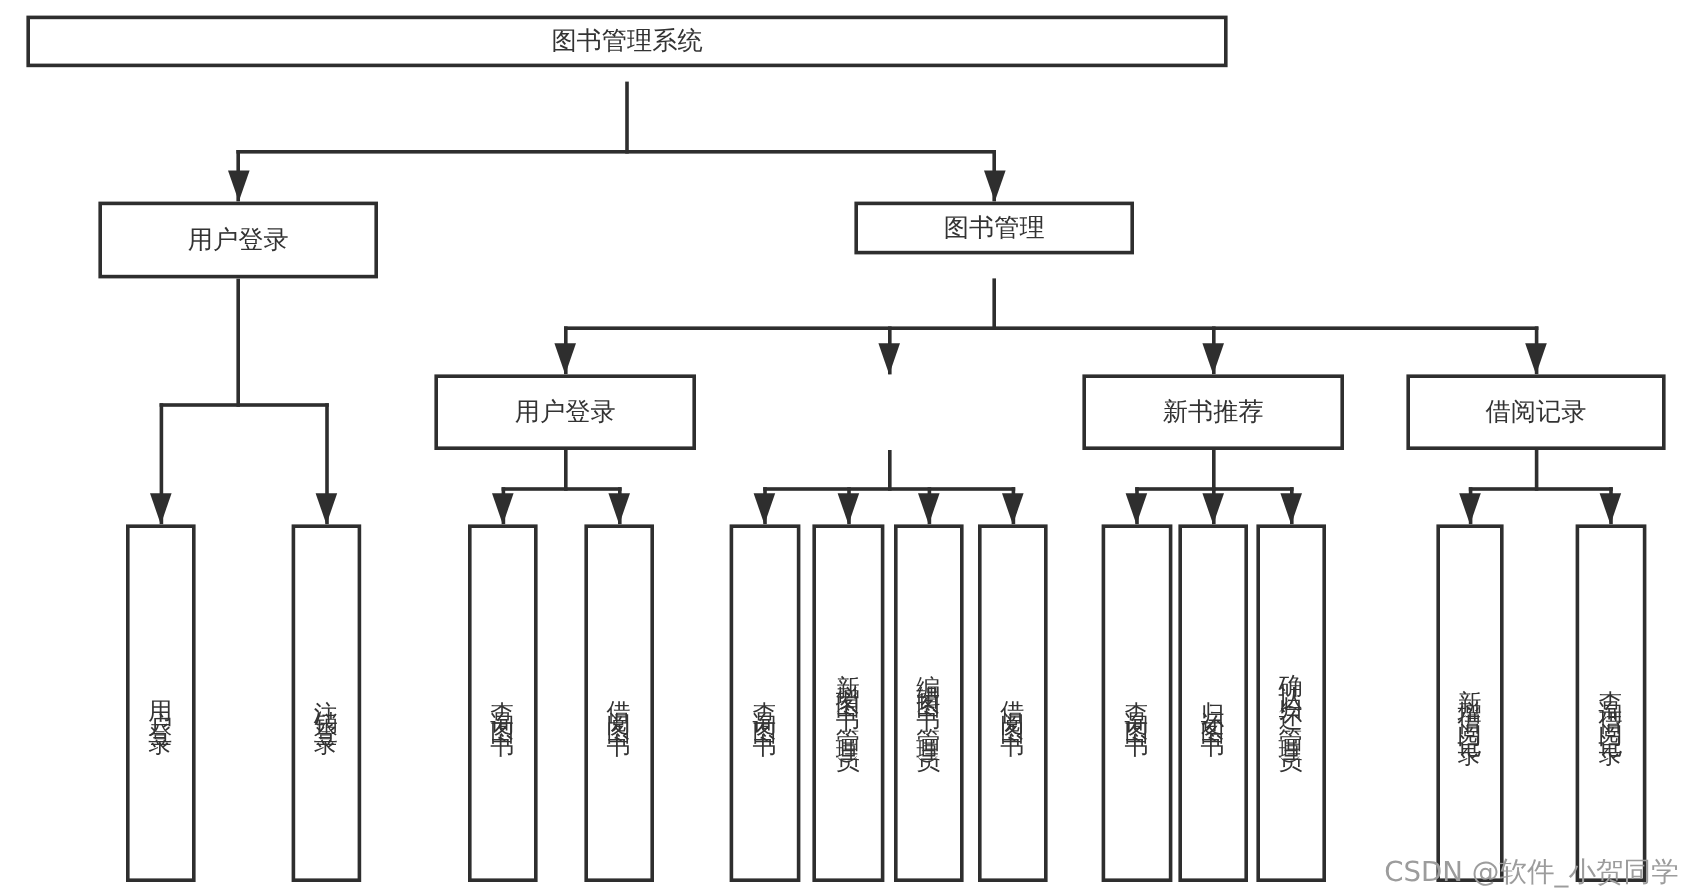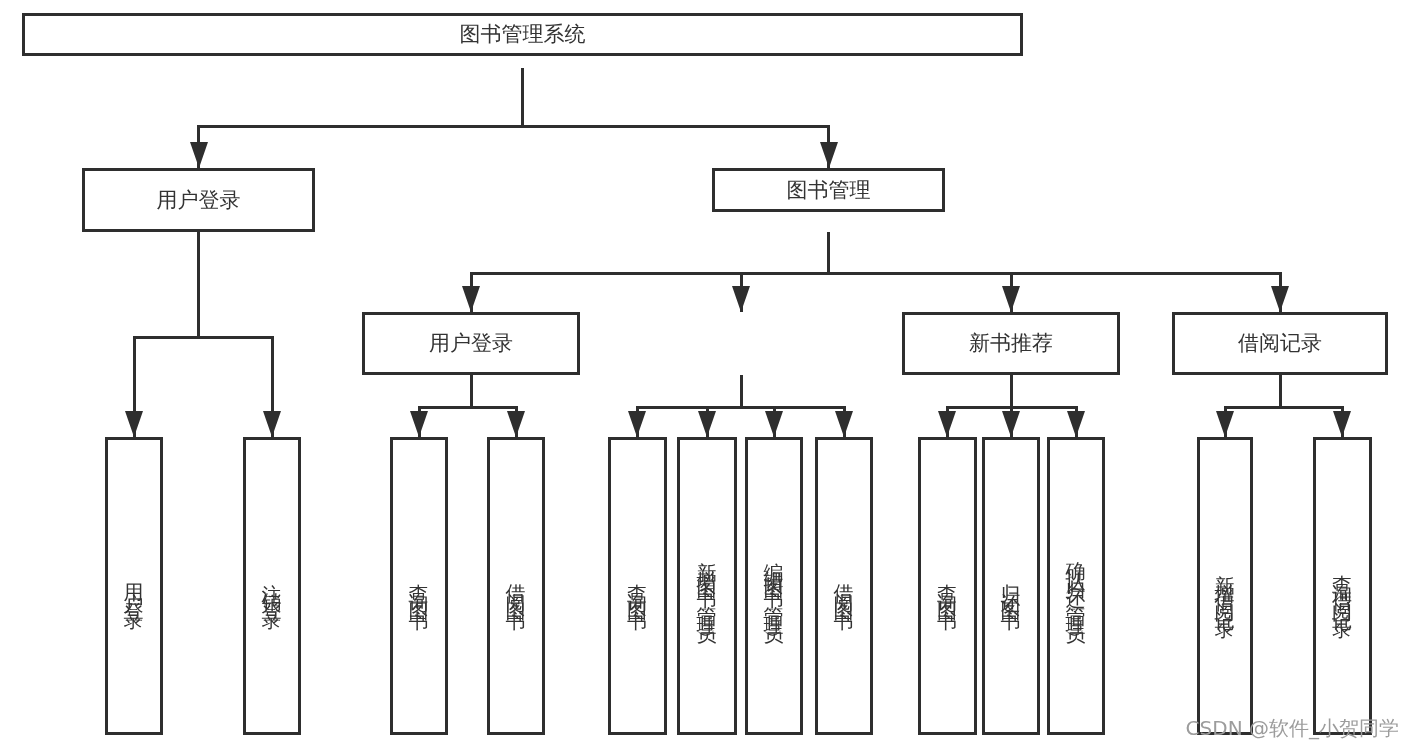--- a/index.html
+++ b/index.html
@@ -24,21 +24,21 @@
     letter-spacing:9px;font-size:20px;white-space:nowrap;
   }
   .ln{position:absolute;background:var(--line);z-index:1;}
   .ar{
     position:absolute;width:0;height:0;z-index:1;
     border-left:9px solid transparent;border-right:9px solid transparent;
     border-top:26px solid var(--line);
   }
   .watermark{
     position:absolute;right:6px;bottom:5px;z-index:5;
-    color:var(--watermark);font-size:20px;white-space:nowrap;
+    color:var(--watermark);font-size:23px;white-space:nowrap;
   }
 </style>
 </head>
 <body>
 
 <div class="canvas">
 
   <div class="node" style="left:22px;top:13px;width:1001px;height:43px">
     <span class="lbl">图书管理系统</span>
   </div>

